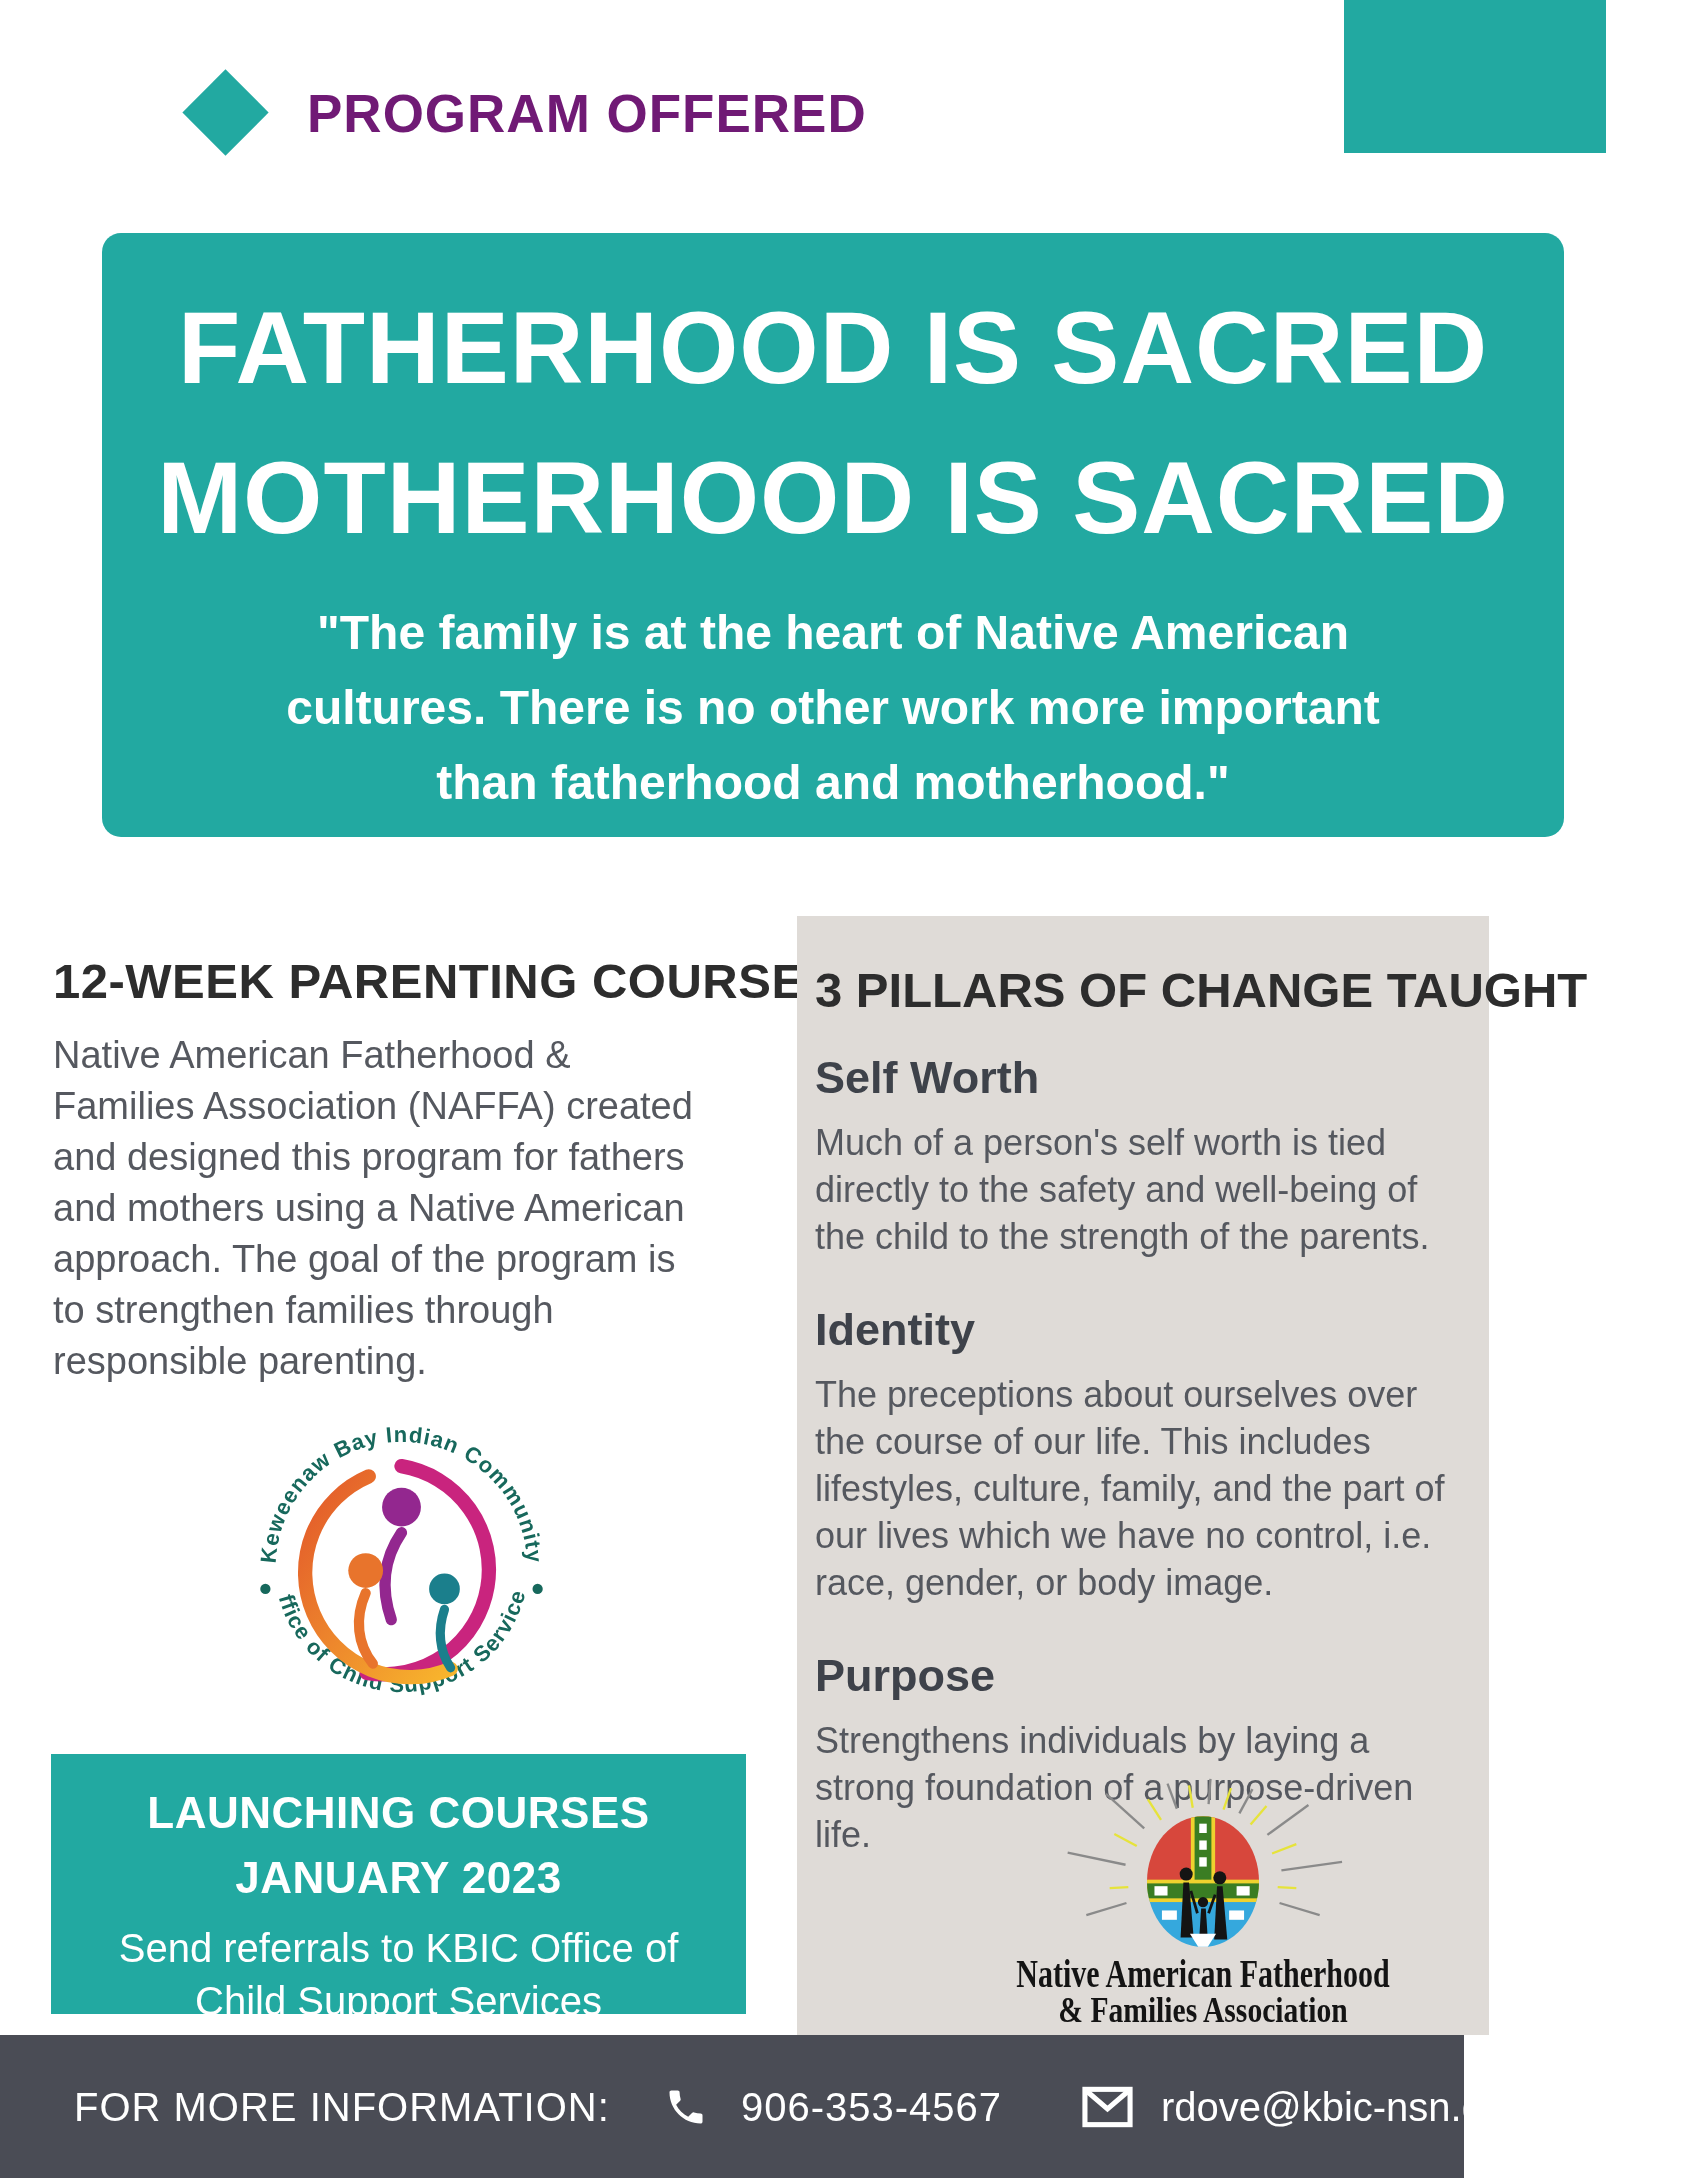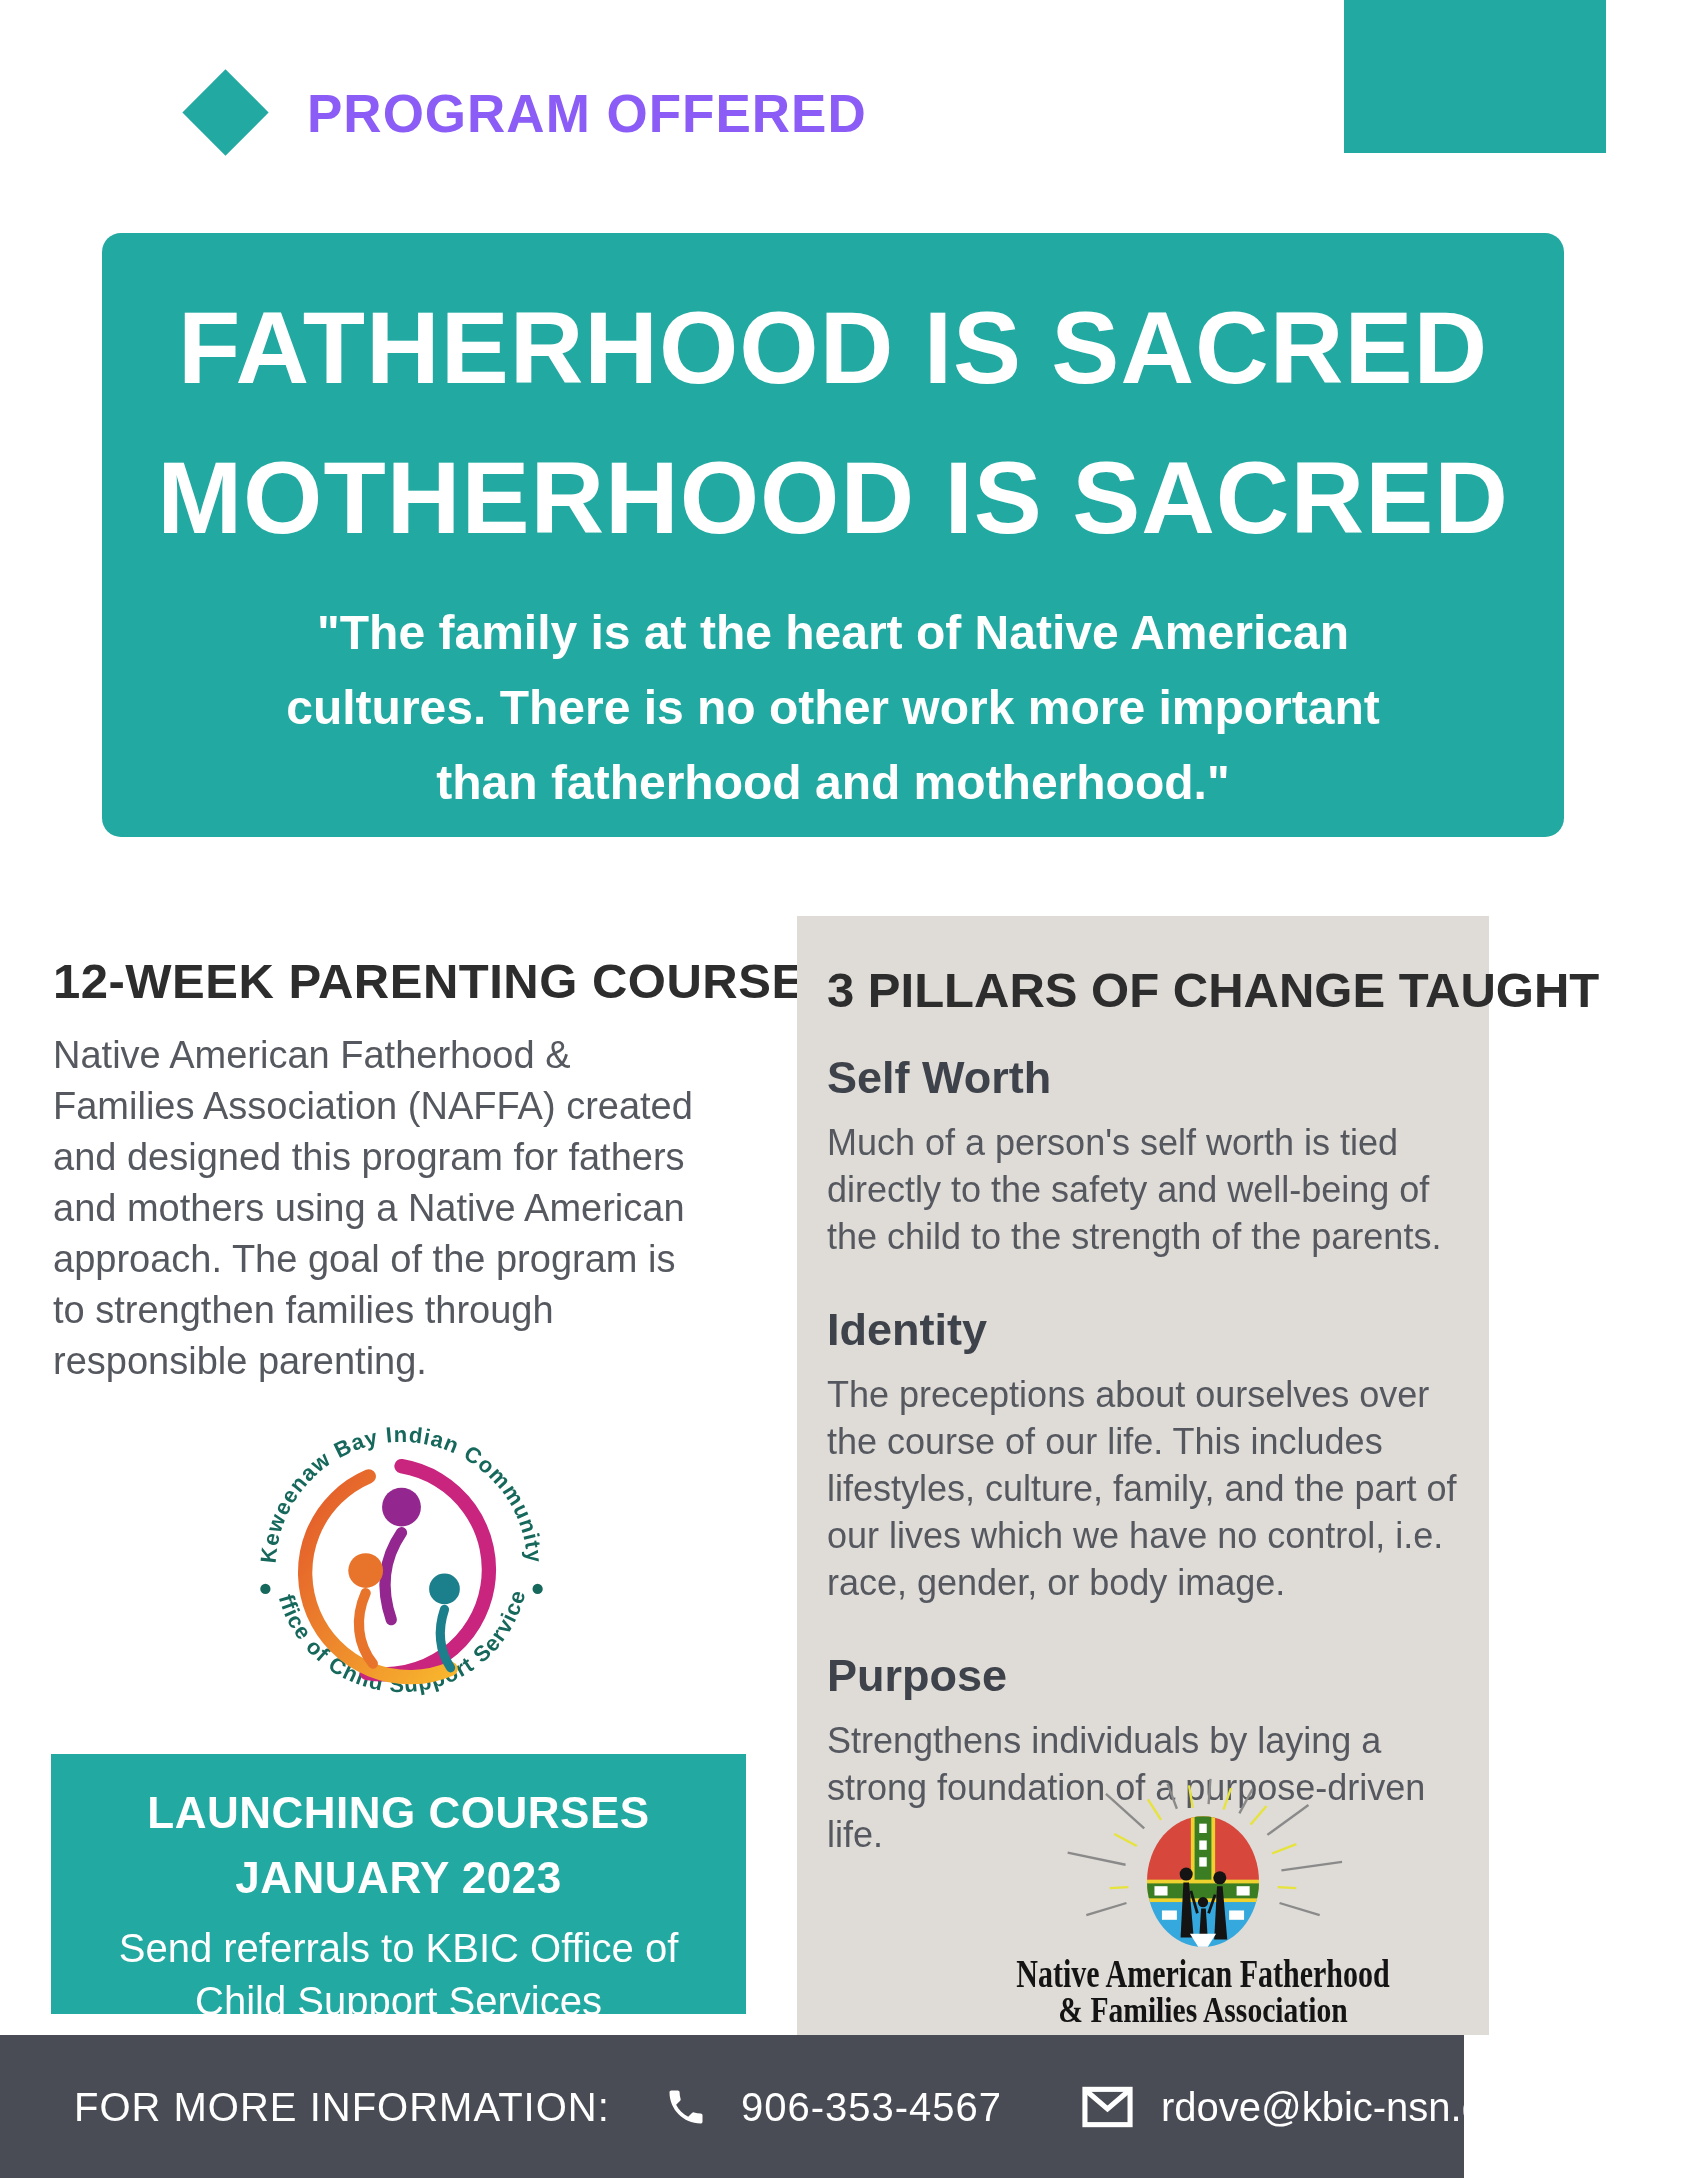--- a/index.html
+++ b/index.html
@@ -17,21 +17,21 @@
     position:relative; overflow:hidden; background:#fff;
     font-family:"Liberation Sans", sans-serif;
   }
   .abs { position:absolute; }
 
   
   .top-rect { left:1344px; top:0; width:262px; height:153px; background:var(--teal); }
   .diamond  { left:195px; top:82px; width:61px; height:61px; background:var(--teal); transform:rotate(45deg); }
   .program-label {
     left:307px; top:85px; font-size:53px; font-weight:800; letter-spacing:1px;
-    color:#8b5cf6; line-height:57px; white-space:nowrap;
+    color:#701a75; line-height:57px; white-space:nowrap;
   }
 
   
   .banner {
     left:102px; top:233px; width:1462px; height:604px; background:var(--teal);
     text-align:center; color:var(--white);border-radius:19px;
   }
   .banner-title { font-size:102px; font-weight:800; line-height:150px; letter-spacing:1px; white-space:nowrap; }
   .banner-titles { margin-top:40px; }
   .banner-quote { margin-top:22px; font-size:48px; font-weight:700; line-height:75px; }
@@ -50,21 +50,21 @@
   .launch-box {
     left:51px; top:1754px; width:695px; height:260px; background:var(--teal);
     color:var(--white); text-align:center; padding-top:26px;
   }
   .launch-head { font-size:44px; font-weight:700; line-height:65px; letter-spacing:0.5px; }
   .launch-body { margin-top:12px; font-size:40px; font-weight:300; line-height:53px; }
 
   
   .panel {
     left:797px; top:916px; width:692px; height:1119px; background:var(--panel_bg);
-    padding:0 30px;
+    padding:0 18px;
   }
   .panel-heading { margin-top:45px; font-size:49px; font-weight:800; line-height:59px; color:var(--heading); white-space:nowrap; }
   .pillar-title { margin-top:30px; font-size:45px; font-weight:700; line-height:55px; color:var(--subheading); }
   .pillar-title.later { margin-top:42px; }
   .pillar-text { margin-top:14px; font-size:36px; font-weight:300; line-height:47px; color:var(--body_text); }
   .naffa-logo { left:979px; top:1777px; width:448px; height:252px; }
 
   
   .footer { left:0; top:2035px; width:1464px; height:144px; background:var(--footer_bg); color:var(--white); }
   .footer .vcenter { position:absolute; top:50%; transform:translateY(-50%); }

